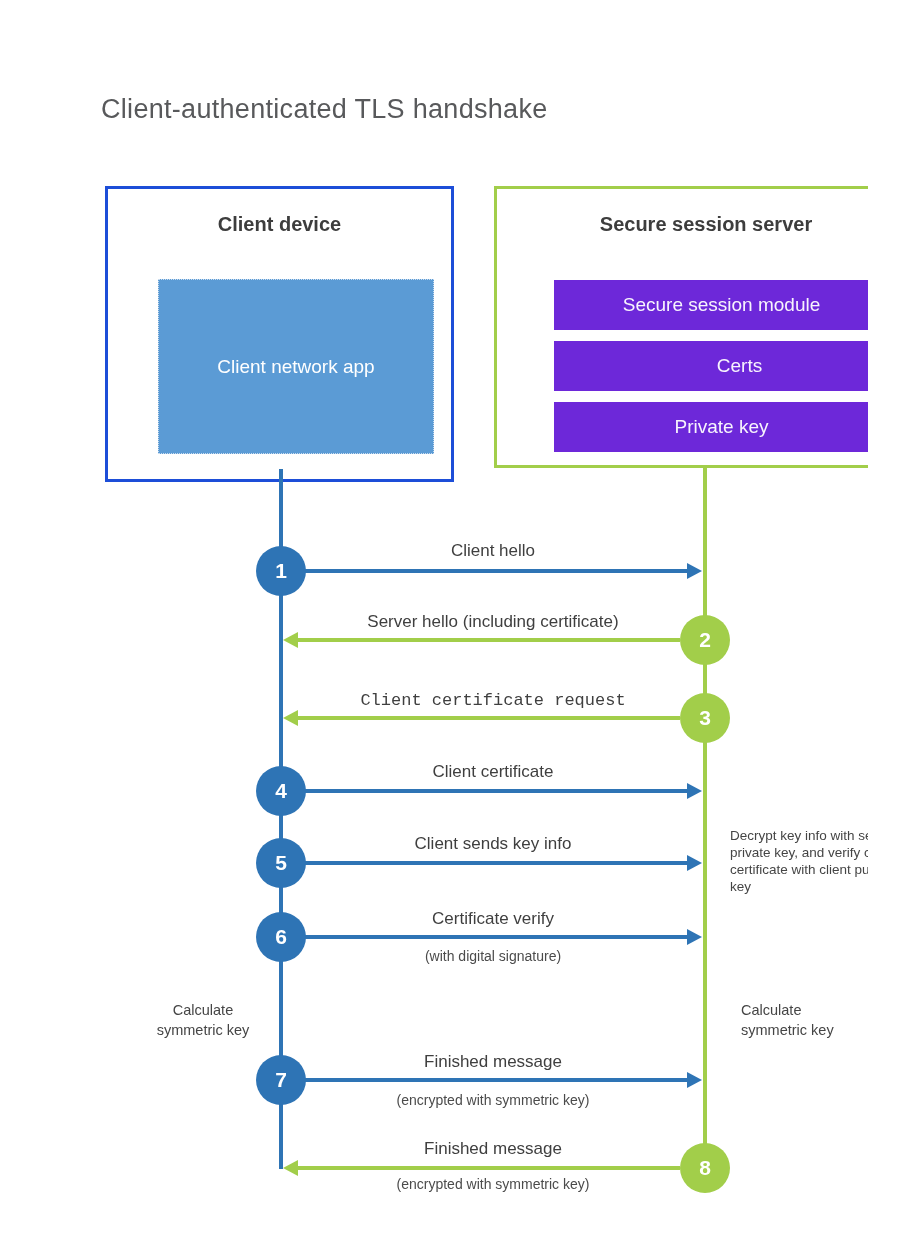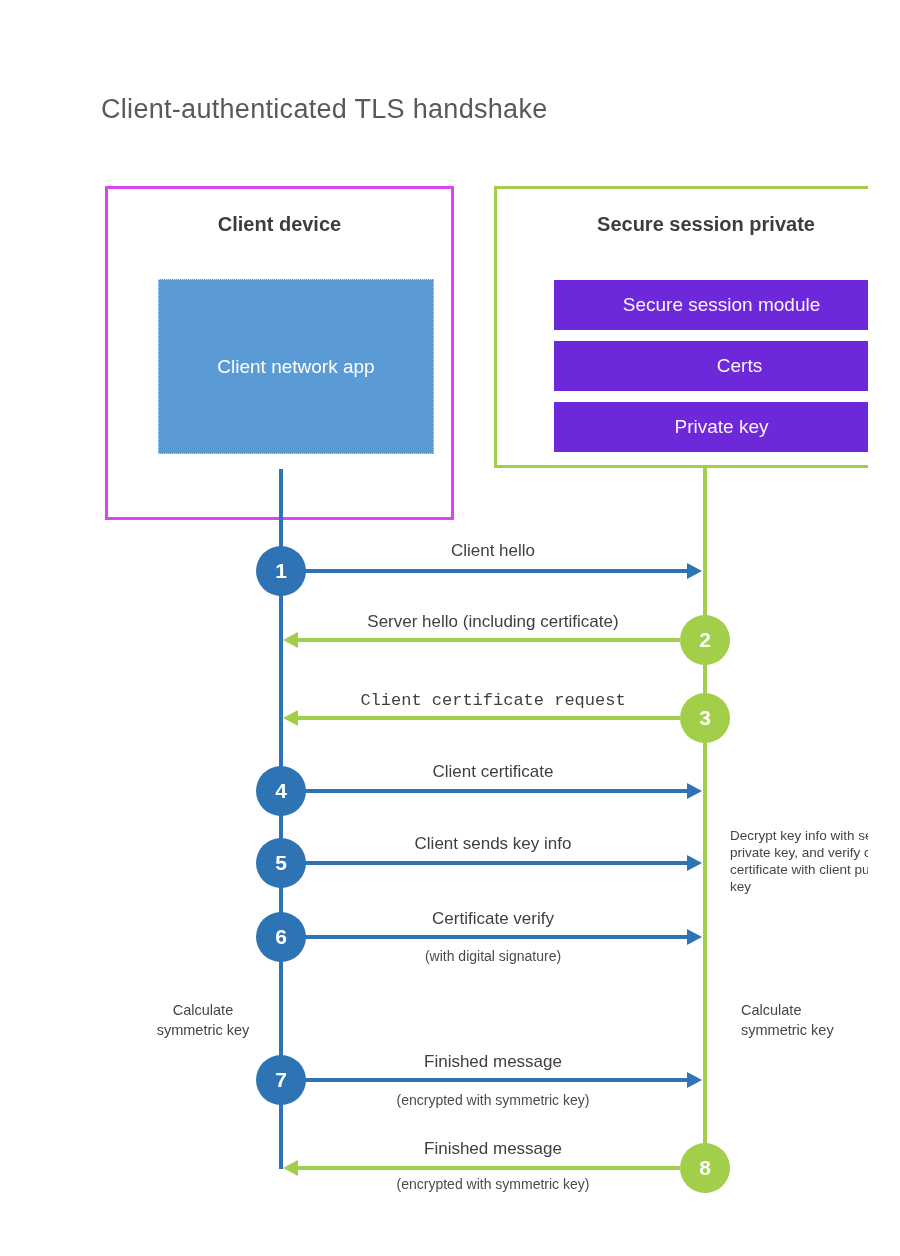--- a/index.html
+++ b/index.html
@@ -8,21 +8,21 @@
     position:relative; width:900px; height:1256px; background:#ffffff;
     font-family:"Liberation Sans", sans-serif; overflow:hidden;
   }
   .page-title {
     position:absolute; left:37px; top:30px;
     font-size:27px; font-weight:300; color:#58595b; letter-spacing:0.3px;
   }
 
   
   .entity-box { position:absolute; top:122px; background:#fff; }
-  .client-box { left:41px; width:349px; height:334px; border:3px solid #d946ef; }
+  .client-box { left:41px; width:349px; height:296px; border:3px solid #1d4ed8; }
   .server-box { left:430px; width:424px; height:282px; border:3px solid #a2ce4a; }
   .entity-title {
     margin-top:24px; text-align:center;
     font-size:20px; font-weight:700; color:#3d3d3d;
   }
   .client-app {
     position:absolute; left:34px; top:74px; width:276px; height:175px;
     background:#5b9bd5; border:1px dotted #c9dcef;
     display:flex; align-items:center; justify-content:center;
     color:#ffffff; font-size:19px; text-align:center;
@@ -110,21 +110,21 @@
   <div class="page-title">Client-authenticated TLS handshake</div>
 
   <div class="entity-box client-box">
     <div class="entity-title">Client device</div>
     <div class="client-app">
       <span>Client network app</span>
     </div>
   </div>
 
   <div class="entity-box server-box">
-    <div class="entity-title">Secure session private</div>
+    <div class="entity-title">Secure session server</div>
     <div class="server-bar bar-1">Secure session module</div>
     <div class="server-bar bar-2">Certs</div>
     <div class="server-bar bar-3">Private key</div>
   </div>
 
   <div class="vline vline-blue"></div>
   <div class="vline vline-green"></div>
 
   <div class="circle c-blue pos-c1">1</div>
   <div class="msg-label ly1">Client hello</div>

